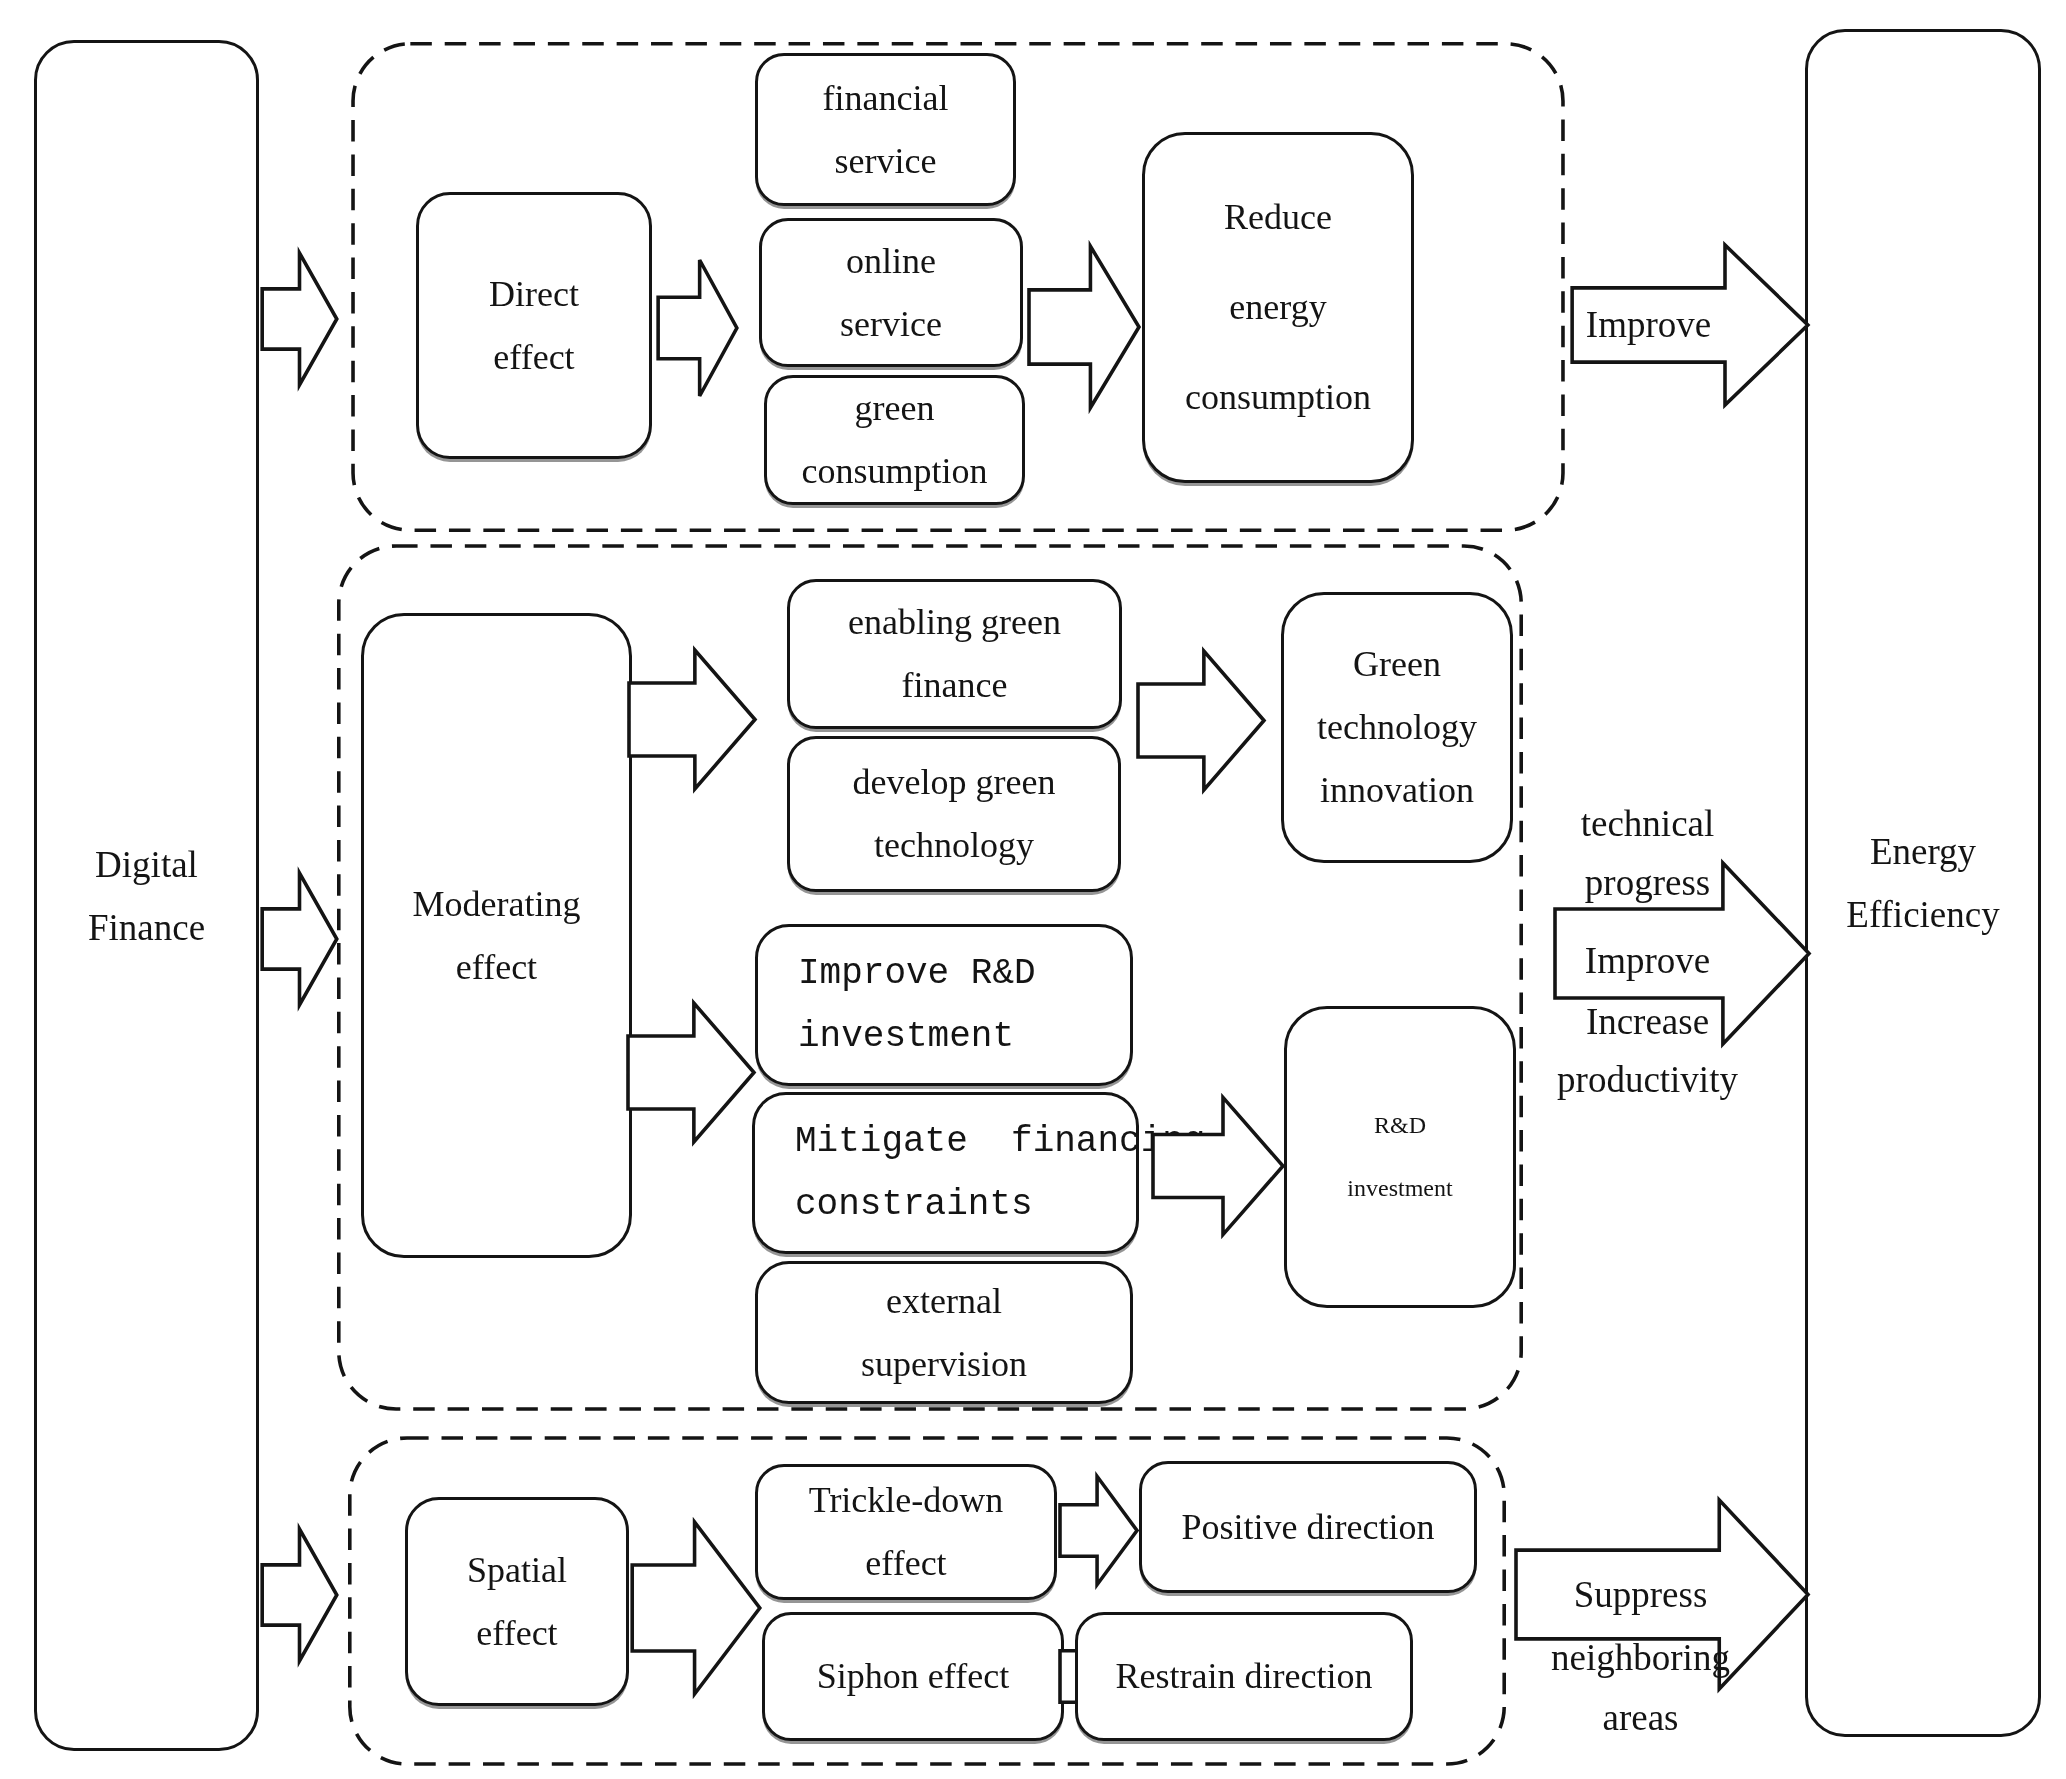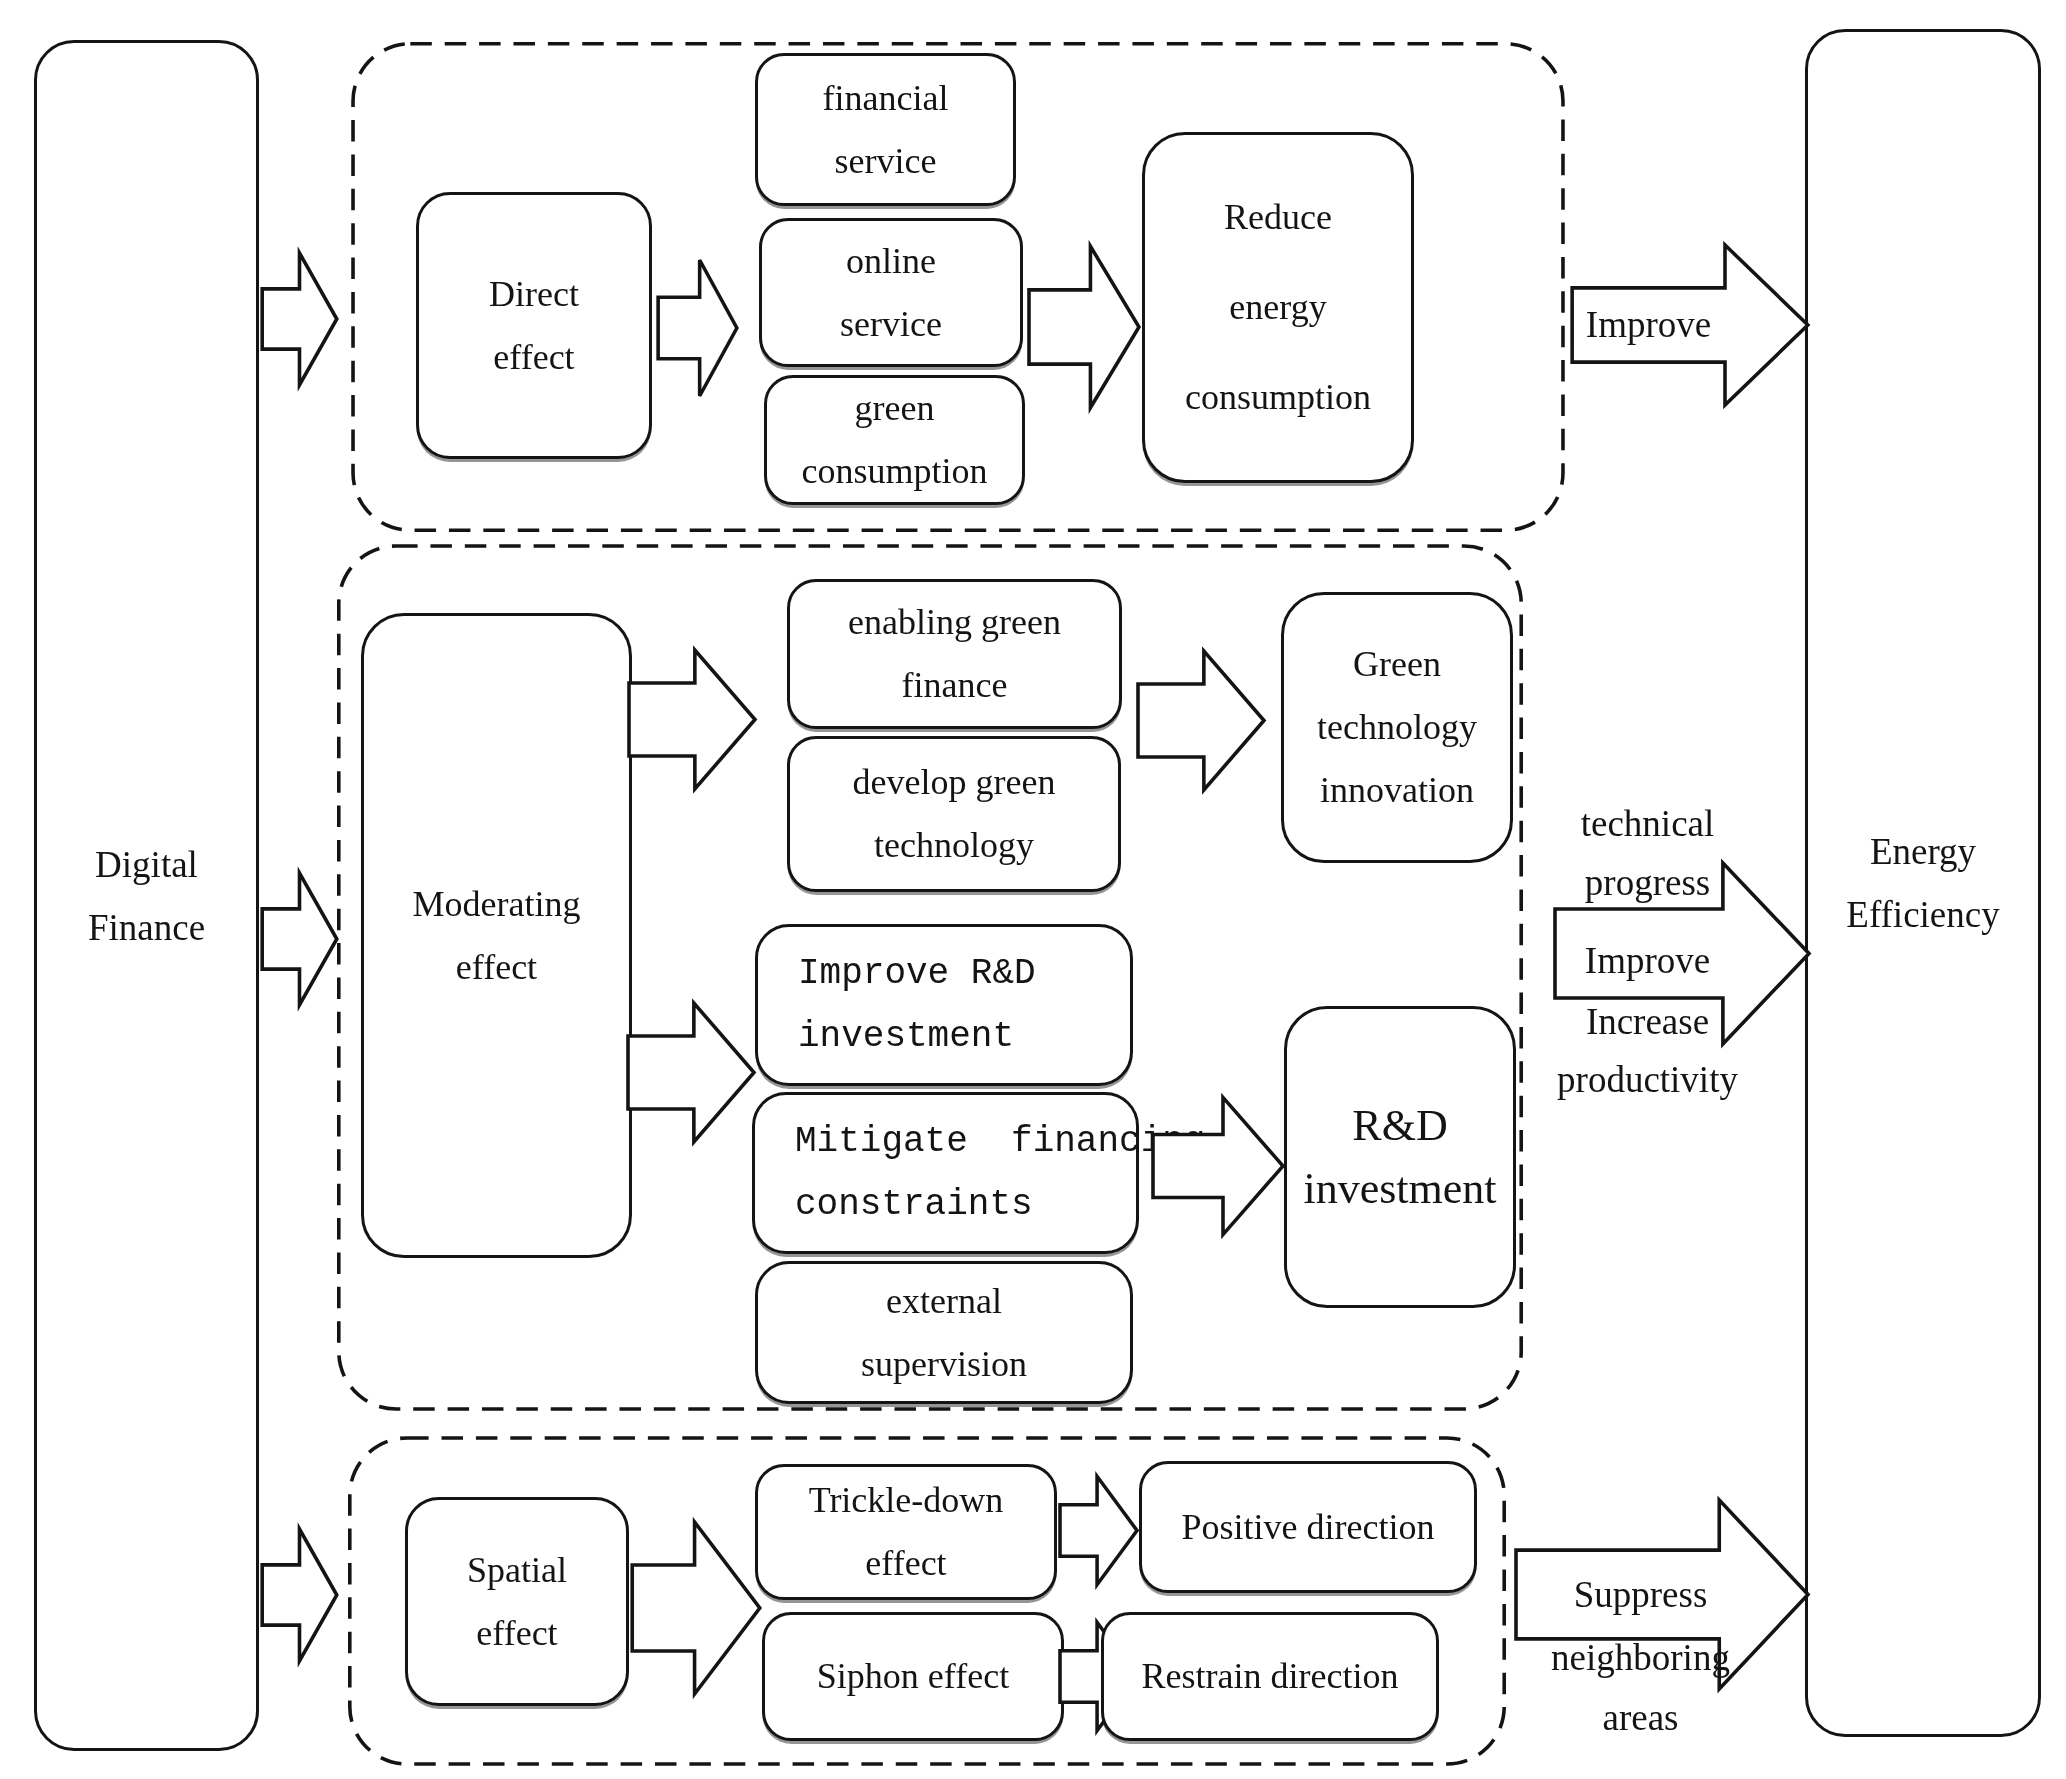--- a/index.html
+++ b/index.html
@@ -149,21 +149,21 @@
     </div>
   <div class="node" style="left:755px;top:1261px;width:378px;height:143px;border-radius:34px;">
       <div class="ln">external</div>
       <div class="ln">supervision</div>
     </div>
 
   <svg class="arrow" style="left:1153px;top:1097px;" width="130" height="138" viewBox="0 0 182 192">
     <polygon points="0,52 98,52 98,0 182,96 98,192 98,140 0,140"></polygon>
   </svg>
 
-  <div class="node tall" style="left:1284px;top:1006px;width:232px;height:302px;border-radius:43px;font-size:44px;">
+  <div class="node tall" style="left:1284px;top:1006px;width:232px;height:302px;border-radius:43px;font-size:24px;">
       <div class="ln">R&amp;D</div>
       <div class="ln">investment</div>
     </div>
 
   <svg class="arrow" style="left:1555px;top:863px;" width="254" height="181" viewBox="0 0 354 252">
     <polygon points="0,64 234,64 234,0 354,126 234,252 234,188 0,188"></polygon>
   </svg>
   <div class="arrow-label" style="left:1504px;top:794px;width:287px;height:60px;">technical</div>
   <div class="arrow-label" style="left:1504px;top:853px;width:287px;height:60px;">progress</div>
   <div class="arrow-label" style="left:1504px;top:931px;width:287px;height:60px;">Improve</div>
@@ -190,21 +190,21 @@
   <svg class="arrow" style="left:1060px;top:1476px;" width="77" height="109" viewBox="0 0 108 152">
     <polygon points="0,40 52,40 52,0 108,76 52,152 52,112 0,112"></polygon>
   </svg>
   <svg class="arrow" style="left:1060px;top:1622px;" width="77" height="109" viewBox="0 0 108 152">
     <polygon points="0,40 52,40 52,0 108,76 52,152 52,112 0,112"></polygon>
   </svg>
 
   <div class="node" style="left:1139px;top:1461px;width:338px;height:132px;border-radius:29px;">
       <div class="ln">Positive direction</div>
     </div>
-  <div class="node" style="left:1101px;top:1612px;width:338px;height:129px;border-radius:29px;">
+  <div class="node" style="left:1075px;top:1612px;width:338px;height:129px;border-radius:29px;">
       <div class="ln">Restrain direction</div>
     </div>
 
   <svg class="arrow" style="left:1516px;top:1500px;" width="292" height="189" viewBox="0 0 408 264">
     <polygon points="0,70 284,70 284,0 408,132 284,264 284,194 0,194"></polygon>
   </svg>
   <div class="arrow-label" style="left:1497px;top:1565px;width:287px;height:60px;">Suppress</div>
   <div class="arrow-label" style="left:1497px;top:1628px;width:287px;height:60px;">neighboring</div>
   <div class="arrow-label" style="left:1497px;top:1688px;width:287px;height:60px;">areas</div>
 

